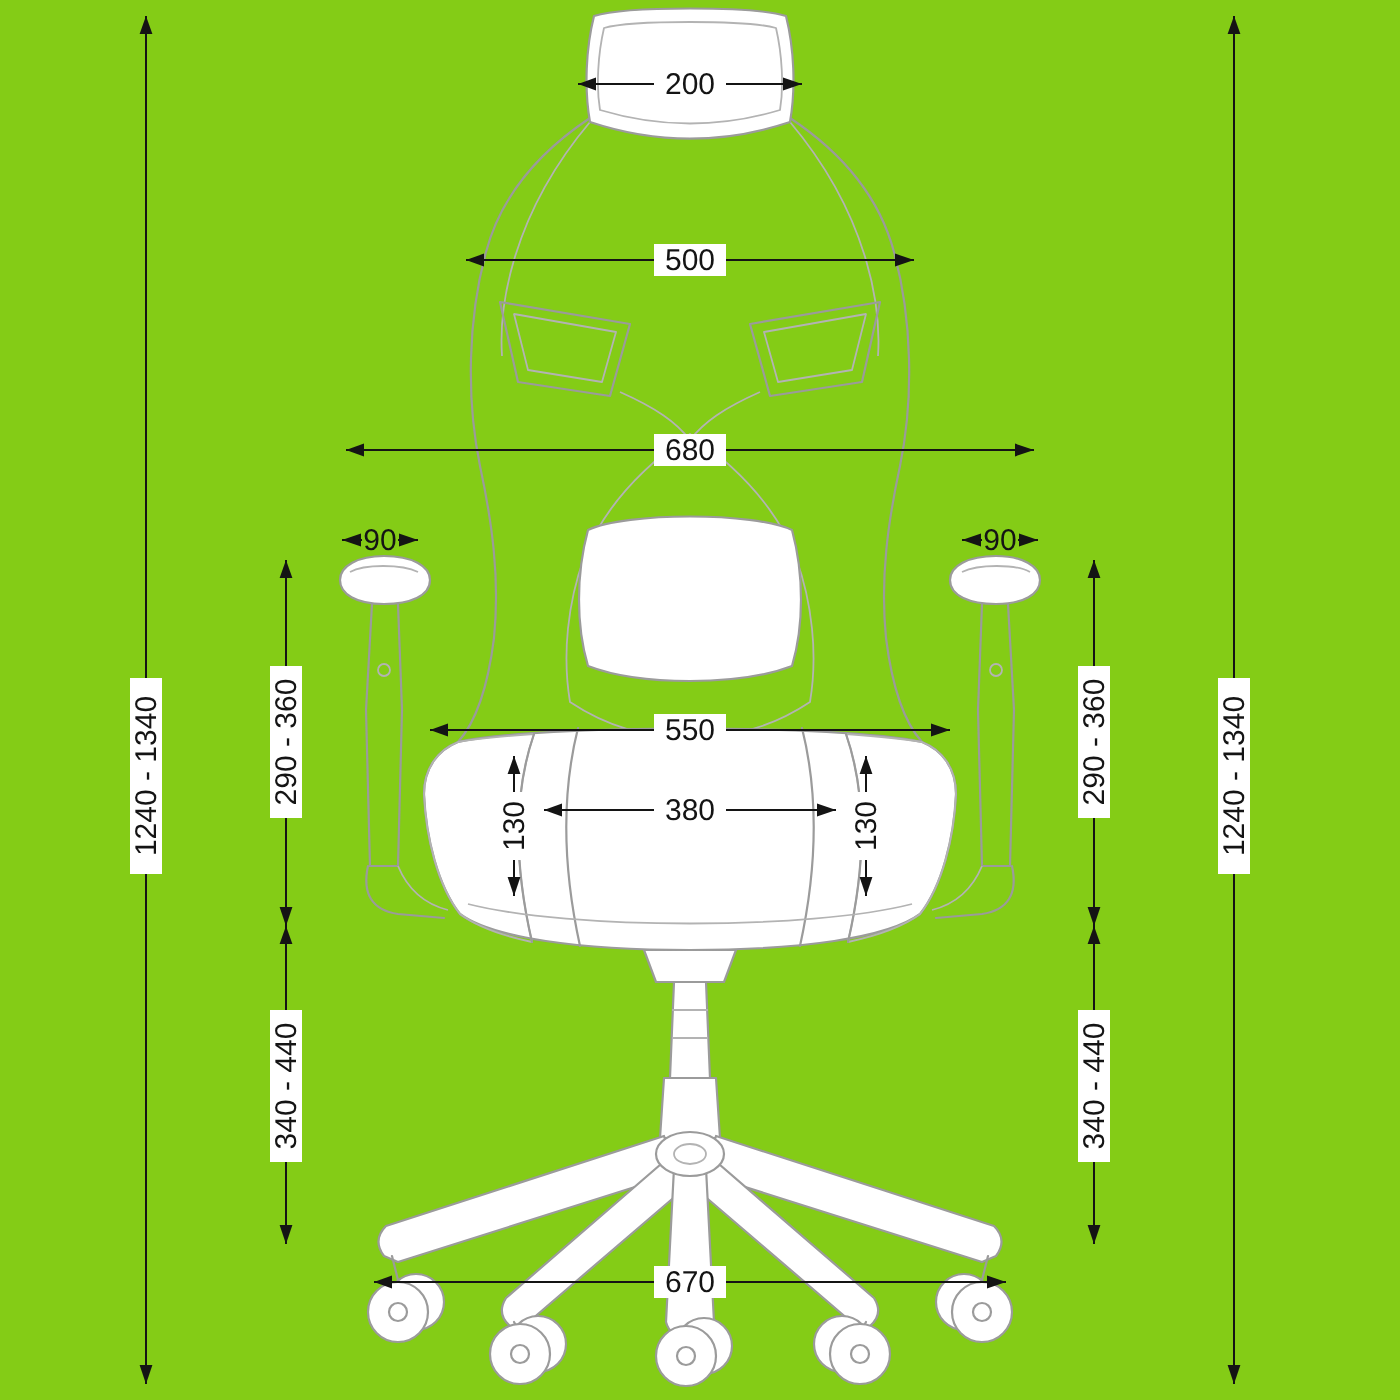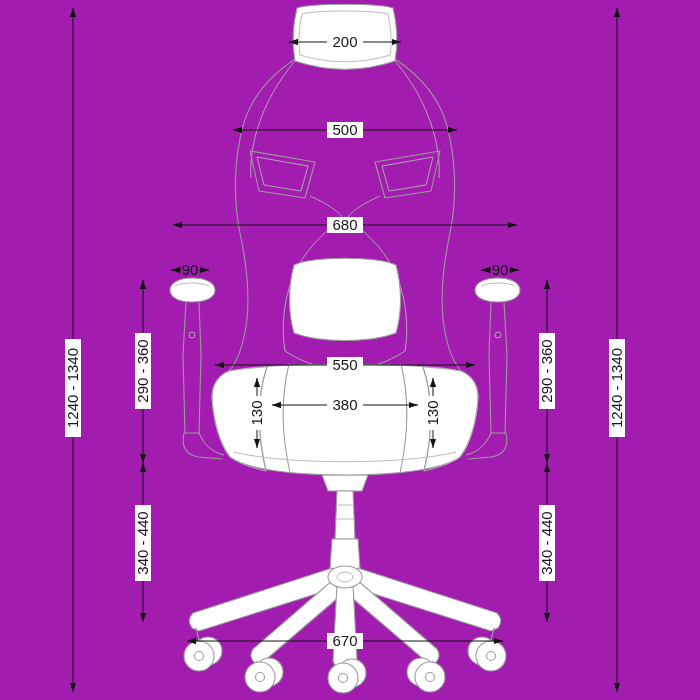--- a/index.html
+++ b/index.html
@@ -1,16 +1,16 @@
 <!DOCTYPE html>
 <html><head>
 <meta charset="utf-8">
 <style>
   html,body{margin:0;padding:0;background:#ffffff;}
-  #stage{width:700px;height:700px;position:relative;background:#a21caf;overflow:hidden;
+  #stage{width:700px;height:700px;position:relative;background:#84cc16;overflow:hidden;
          font-family:"Liberation Sans", sans-serif;}
   svg{display:block;}
   .dimline{stroke:#141414;stroke-width:1;fill:none;}
   .dimtext{font-family:"Liberation Sans", sans-serif;font-size:15px;fill:#141414;}
   .mask{fill:#ffffff;stroke:none;}
   .chair{stroke:#9b9b9b;stroke-width:1.1;fill:none;stroke-linejoin:round;stroke-linecap:round;}
   .chairfill{stroke:#9b9b9b;stroke-width:1.1;fill:#ffffff;stroke-linejoin:round;stroke-linecap:round;}
   .chairlight{stroke:#b3b3b3;stroke-width:0.9;fill:none;stroke-linejoin:round;}
 </style>
 </head>

